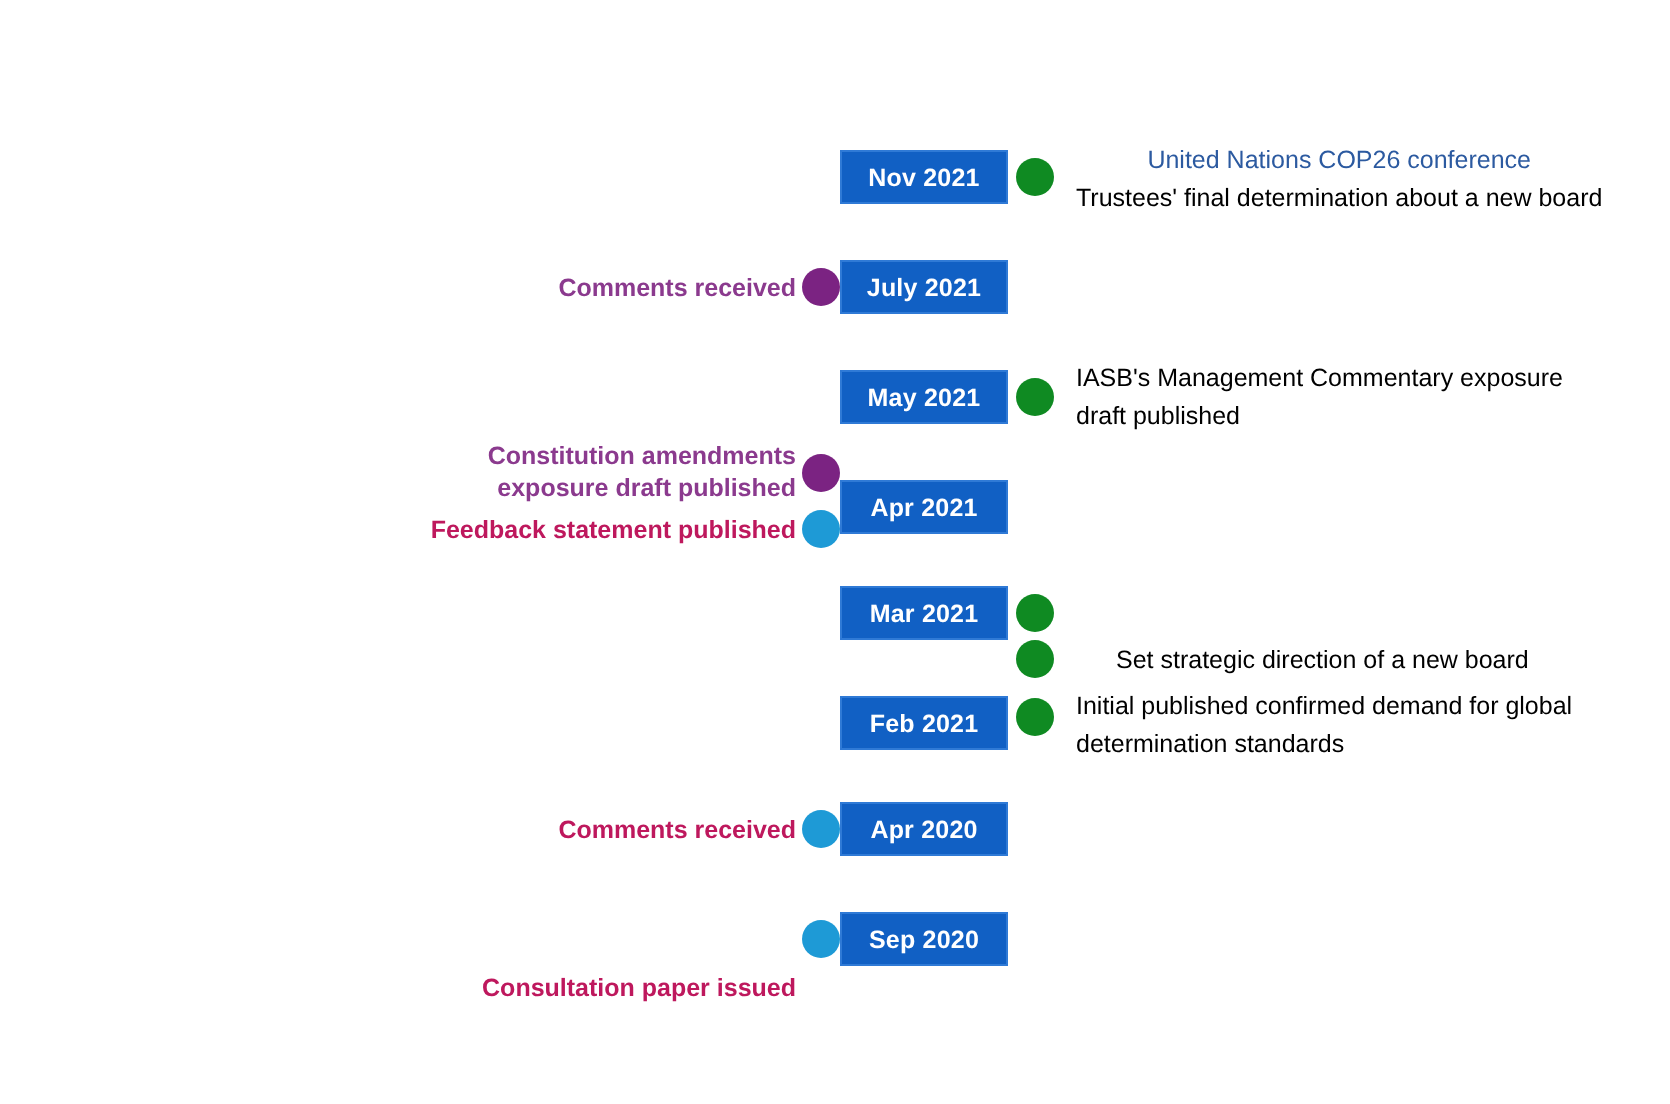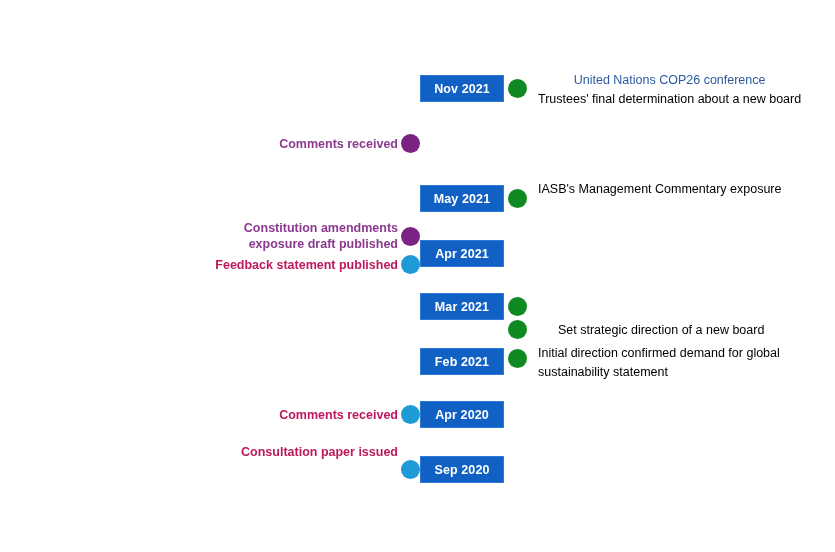--- a/index.html
+++ b/index.html
@@ -88,31 +88,35 @@
 
   <div class="date-box" style="top:75px;">
     <span class="date-box-label">Nov 2021</span>
   </div>
   <div class="dot green dot-right" style="top:79px;"></div>
   <div class="right-text" style="top:71px;text-align:center;">
     <span class="line blue">United Nations COP26 conference</span>
     <span class="line green">Trustees' final determination about a new board</span>
   </div>
 
+  <div class="date-box" style="top:130px;">
+    <span class="date-box-label">July 2021</span>
+  </div>
   <div class="dot purple dot-left" style="top:134px;"></div>
   <div class="left-label purple" style="top:136px;">
     <span>Comments received</span>
   </div>
 
   <div class="date-box" style="top:185px;">
     <span class="date-box-label">May 2021</span>
   </div>
   <div class="dot green dot-right" style="top:189px;"></div>
   <div class="right-text" style="top:180px;">
     <span class="line green">IASB's Management Commentary exposure</span>
+    <span class="line green">draft published</span>
   </div>
 
   <div class="date-box" style="top:240px;">
     <span class="date-box-label">Apr 2021</span>
   </div>
   <div class="dot purple dot-left" style="top:227px;"></div>
   <div class="dot cyan dot-left" style="top:255px;"></div>
   <div class="left-label purple" style="top:220px;">
     <span class="line">Constitution amendments</span><br>
     <span class="line">exposure draft published</span>
@@ -129,33 +133,33 @@
   <div class="dot green dot-right" style="top:320px;"></div>
   <div class="right-text" style="top:321px;margin-left:20px;">
     <span class="line green">Set strategic direction of a new board</span>
   </div>
 
   <div class="date-box" style="top:348px;">
     <span class="date-box-label">Feb 2021</span>
   </div>
   <div class="dot green dot-right" style="top:349px;"></div>
   <div class="right-text" style="top:344px;">
-    <span class="line green">Initial direction confirmed demand for global</span>
-    <span class="line green">sustainability statement</span>
+    <span class="line green">Initial published confirmed demand for global</span>
+    <span class="line green">determination standards</span>
   </div>
 
   <div class="date-box" style="top:401px;">
     <span class="date-box-label">Apr 2020</span>
   </div>
   <div class="dot cyan dot-left" style="top:405px;"></div>
   <div class="left-label cyan" style="top:407px;">
     <span>Comments received</span>
   </div>
 
   <div class="date-box" style="top:456px;">
     <span class="date-box-label">Sep 2020</span>
   </div>
   <div class="dot cyan dot-left" style="top:460px;"></div>
-  <div class="left-label cyan" style="top:444px;">
+  <div class="left-label cyan" style="top:486px;">
     <span>Consultation paper issued</span>
   </div>
 
 </div>
 
 </body></html>

